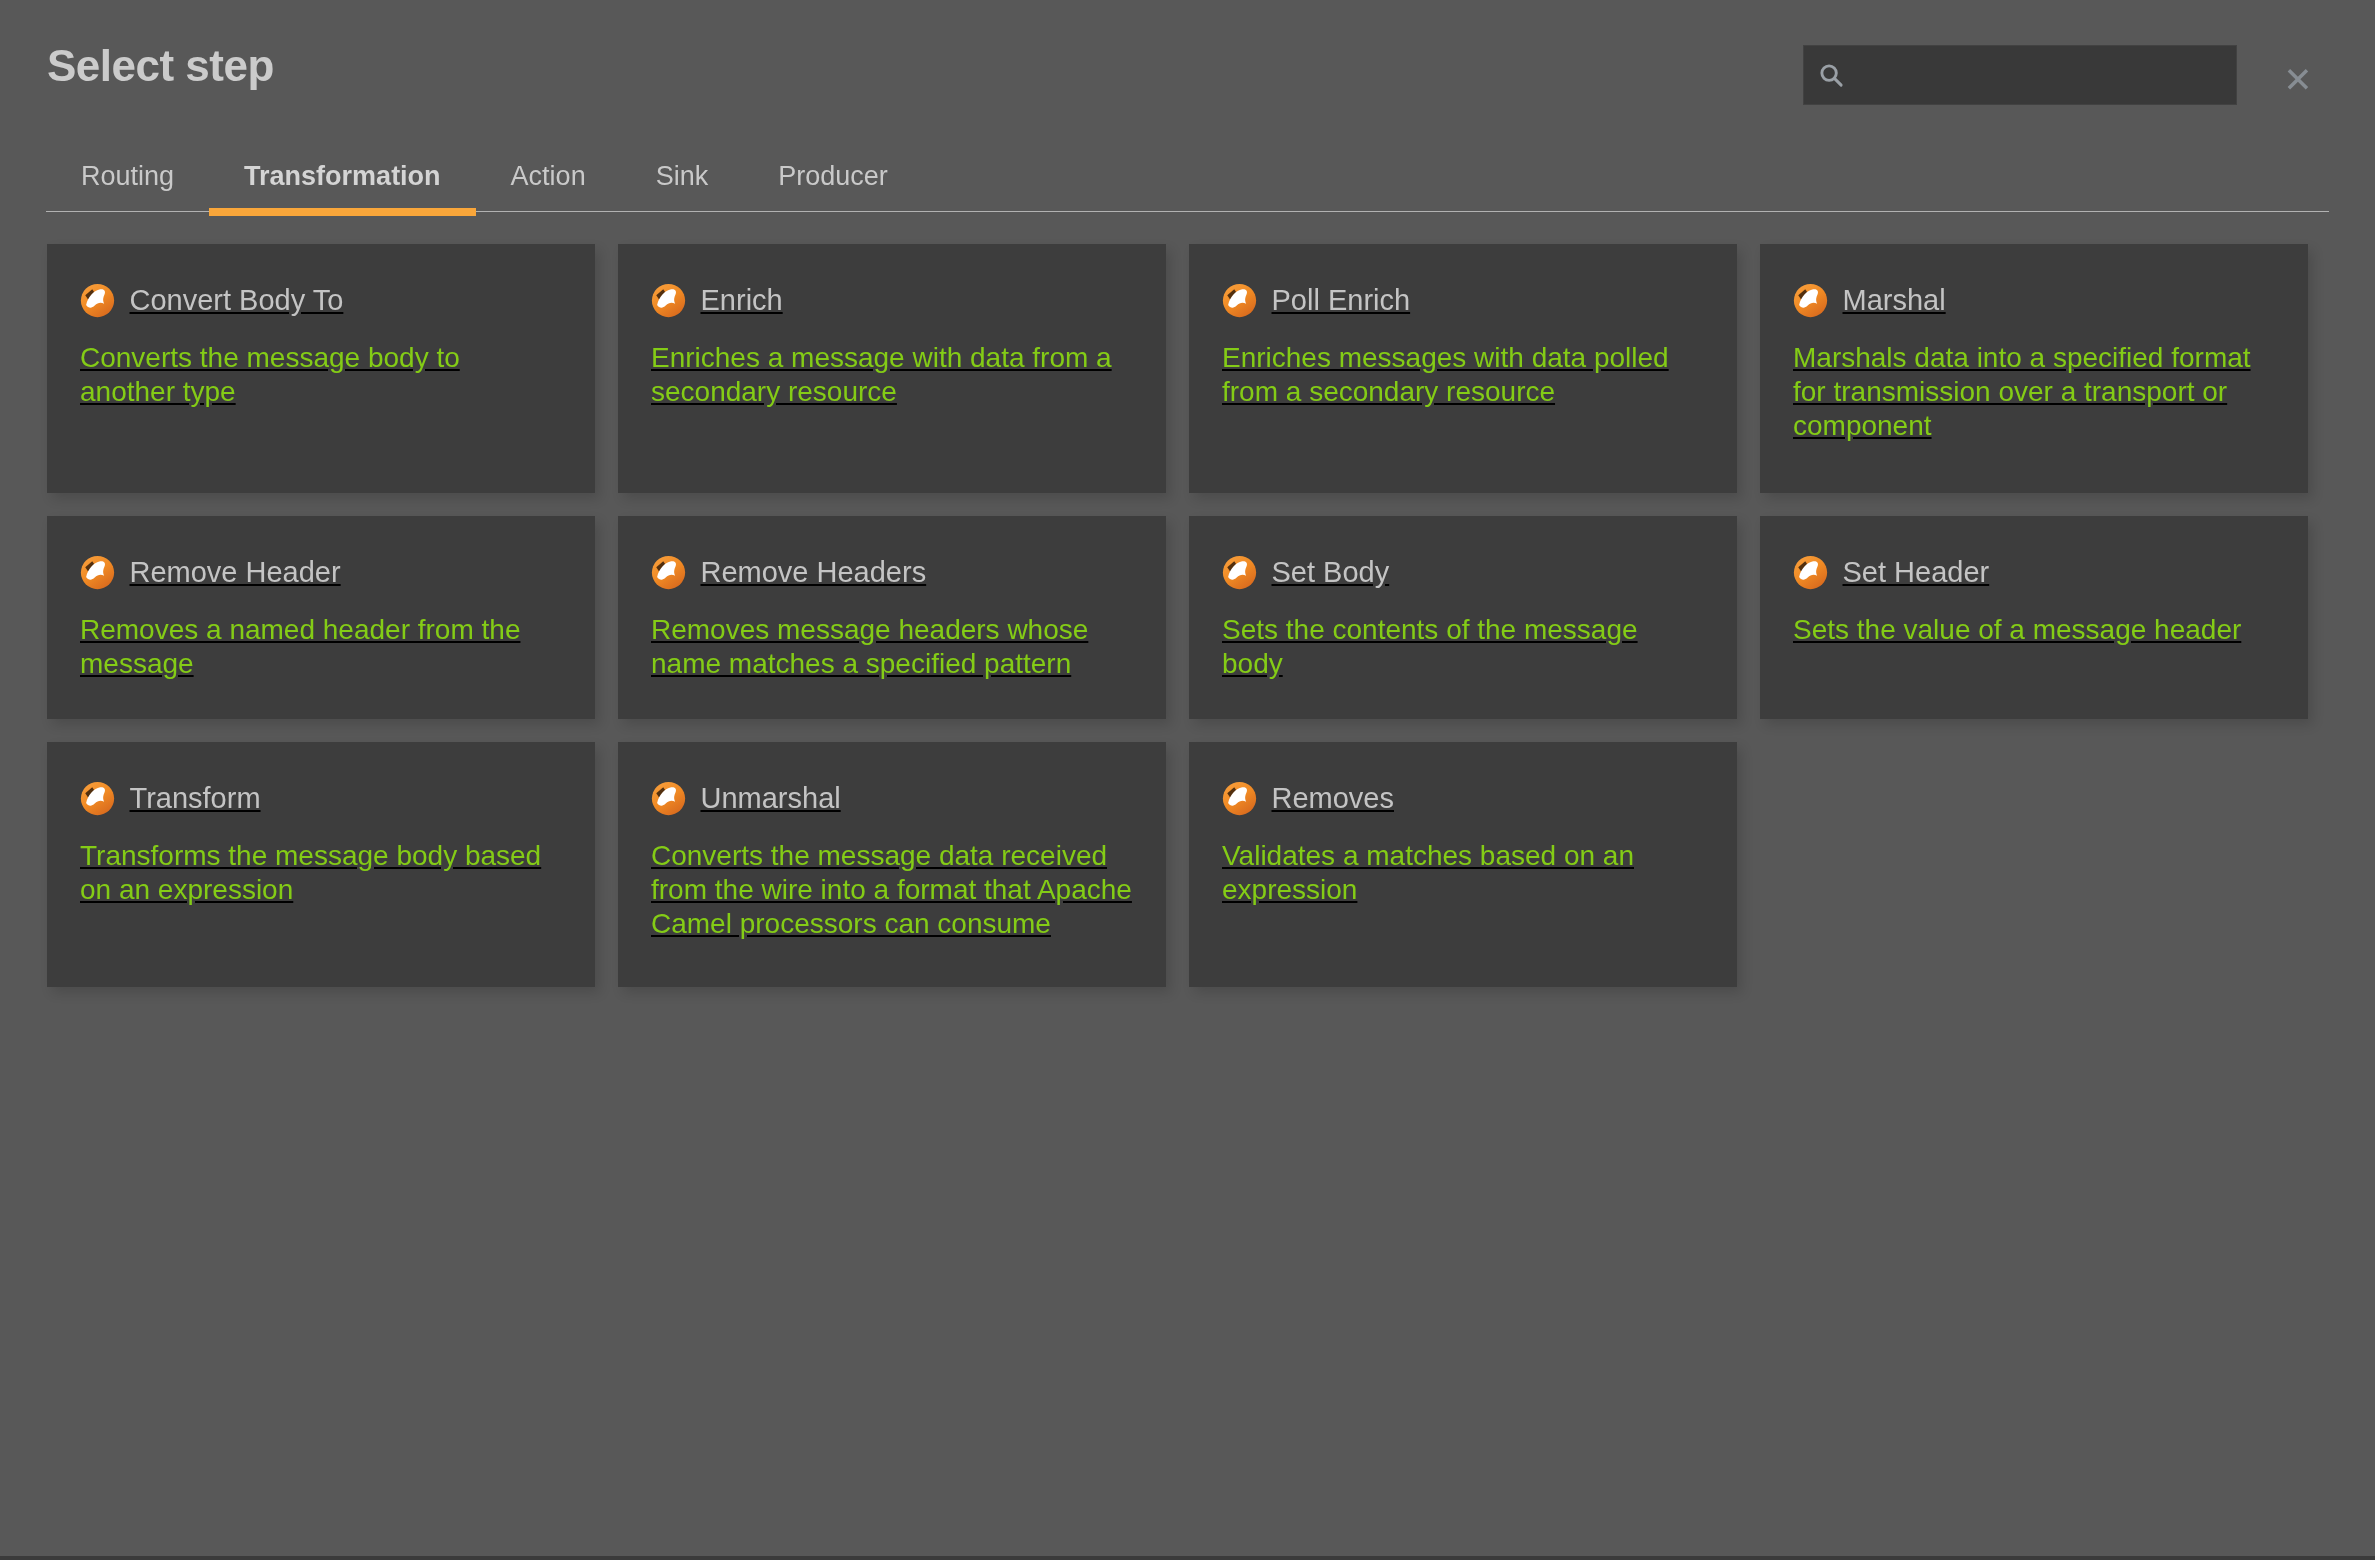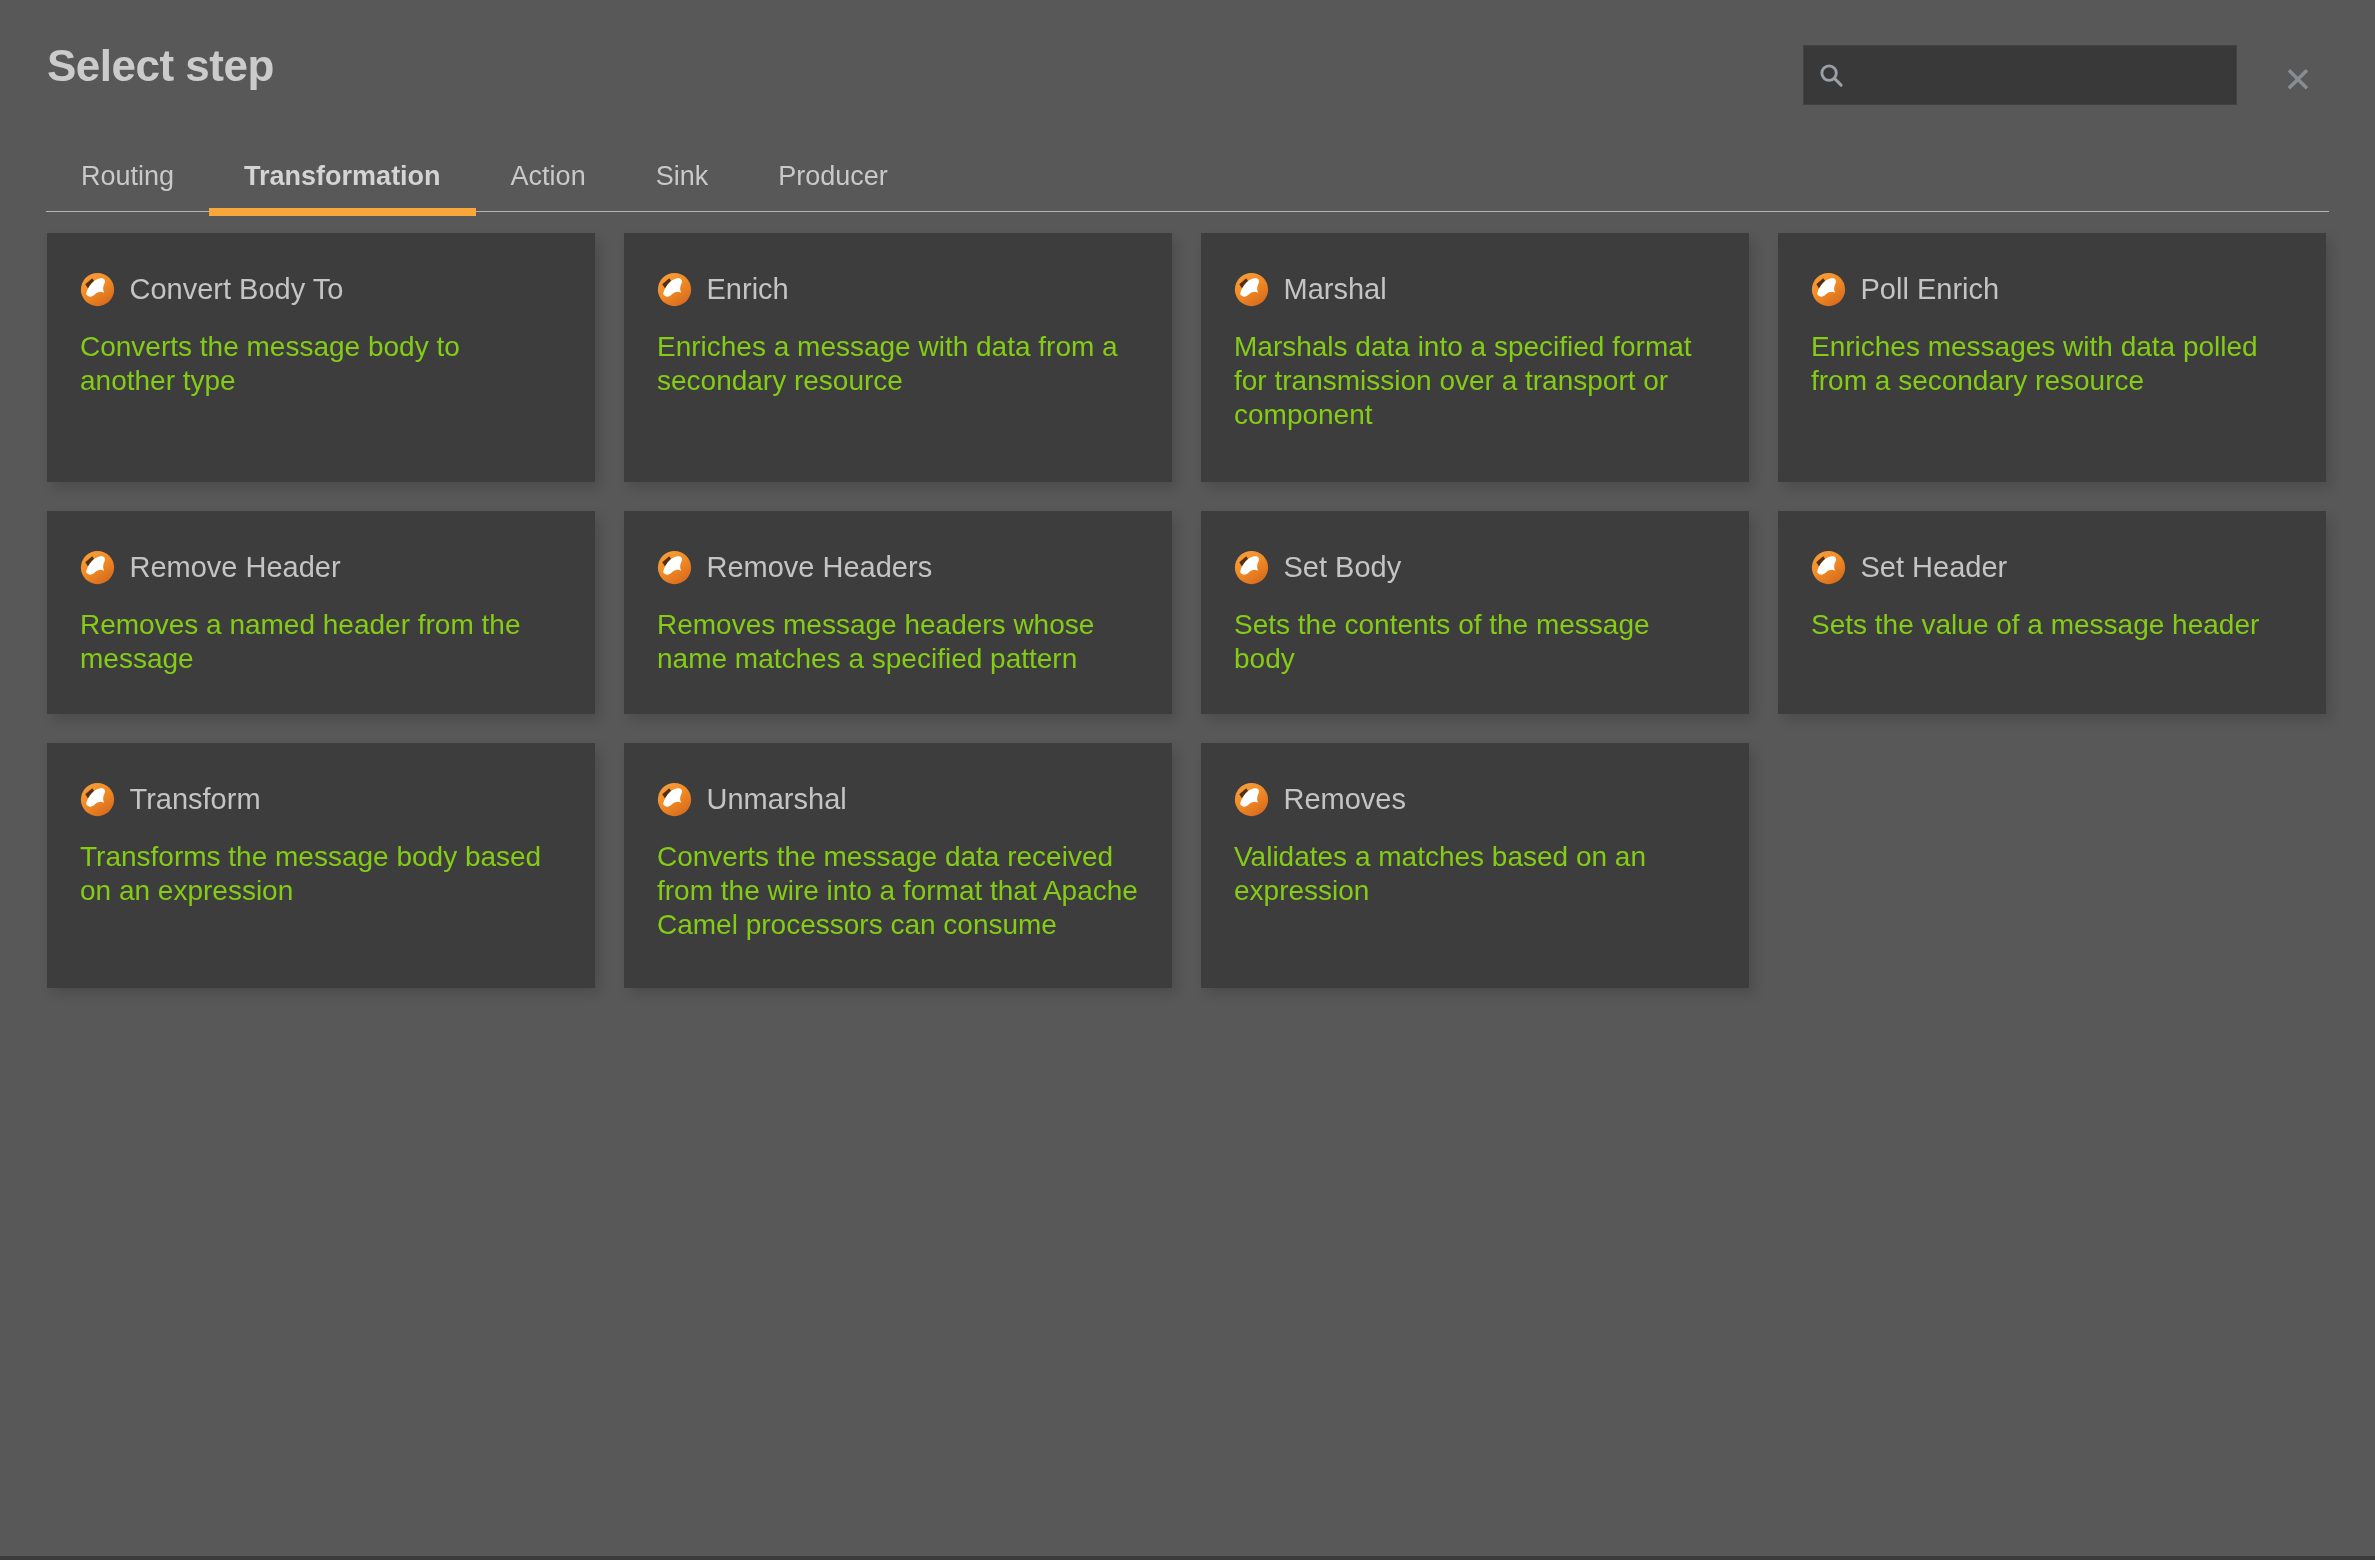--- a/index.html
+++ b/index.html
@@ -45,25 +45,26 @@
     background:transparent; border:none; font-family:"Liberation Sans", sans-serif;
   }
   .tab.active { color:#d4d4d4;font-weight:bold; }
   .tab.active::after {
     content:""; position:absolute; left:0; right:0; bottom:-4.8px; height:7.7px;
     background:var(--accent,#f9a63a);
   }
 
   
   .grid {
-    position:absolute; left:47px; top:233px; width:2282px;
+    position:absolute; left:47px; top:244px; width:2282px;
     display:grid;
     grid-template-columns:repeat(4, 548px);
     grid-template-rows:249px 203px 245px;
-    gap:29px;
+    gap:23px;
+    text-decoration:underline;
   }
   .card {
     background:#3d3d3d;
     padding:39px 33px;
     box-shadow:4.8px 5.8px 11.6px rgba(0,0,0,0.15);
     cursor:pointer;
   }
   .card-head { display:flex; align-items:center; gap:14.5px; }
   .card-title { font-size:29px; color:#c4c4c4; }
   .card-desc {
@@ -143,58 +144,58 @@
           <linearGradient id="camelG" x1="0" y1="0" x2="0.7" y2="1">
             <stop offset="0" stop-color="#F9A240"></stop>
             <stop offset="0.55" stop-color="#F08A24"></stop>
             <stop offset="1" stop-color="#D96B1E"></stop>
           </linearGradient>
         </defs>
         <circle cx="20" cy="20" r="19" fill="url(#camelG)"></circle>
         <path d="M6 14 L14 7 L18 13 L10 20 Z" fill="#53300f"></path>
         <path d="M7 25 C9 16 16 8.5 23 7.2 C27 6.6 29.6 9 28.2 12.6 C26.7 16.2 25.6 19.2 27.6 23.8 C24 21.6 20.4 22.2 16.8 25.8 C13.2 29.3 9.4 28.8 7 25 Z" fill="#ffffff"></path>
       </svg>
+      <span class="card-title">Poll Enrich</span>
+    </div>
+    <p class="card-desc">Enriches messages with data polled from a secondary resource</p>
+  </div>
+
+  <div class="card">
+    <div class="card-head">
+      <svg width="35" height="35" viewBox="0 0 40 40">
+        <defs>
+          <linearGradient id="camelG" x1="0" y1="0" x2="0.7" y2="1">
+            <stop offset="0" stop-color="#F9A240"></stop>
+            <stop offset="0.55" stop-color="#F08A24"></stop>
+            <stop offset="1" stop-color="#D96B1E"></stop>
+          </linearGradient>
+        </defs>
+        <circle cx="20" cy="20" r="19" fill="url(#camelG)"></circle>
+        <path d="M6 14 L14 7 L18 13 L10 20 Z" fill="#53300f"></path>
+        <path d="M7 25 C9 16 16 8.5 23 7.2 C27 6.6 29.6 9 28.2 12.6 C26.7 16.2 25.6 19.2 27.6 23.8 C24 21.6 20.4 22.2 16.8 25.8 C13.2 29.3 9.4 28.8 7 25 Z" fill="#ffffff"></path>
+      </svg>
       <span class="card-title">Marshal</span>
     </div>
     <p class="card-desc">Marshals data into a specified format for transmission over a transport or component</p>
   </div>
 
   <div class="card">
     <div class="card-head">
       <svg width="35" height="35" viewBox="0 0 40 40">
         <defs>
           <linearGradient id="camelG" x1="0" y1="0" x2="0.7" y2="1">
             <stop offset="0" stop-color="#F9A240"></stop>
             <stop offset="0.55" stop-color="#F08A24"></stop>
             <stop offset="1" stop-color="#D96B1E"></stop>
           </linearGradient>
         </defs>
         <circle cx="20" cy="20" r="19" fill="url(#camelG)"></circle>
         <path d="M6 14 L14 7 L18 13 L10 20 Z" fill="#53300f"></path>
         <path d="M7 25 C9 16 16 8.5 23 7.2 C27 6.6 29.6 9 28.2 12.6 C26.7 16.2 25.6 19.2 27.6 23.8 C24 21.6 20.4 22.2 16.8 25.8 C13.2 29.3 9.4 28.8 7 25 Z" fill="#ffffff"></path>
       </svg>
-      <span class="card-title">Poll Enrich</span>
-    </div>
-    <p class="card-desc">Enriches messages with data polled from a secondary resource</p>
-  </div>
-
-  <div class="card">
-    <div class="card-head">
-      <svg width="35" height="35" viewBox="0 0 40 40">
-        <defs>
-          <linearGradient id="camelG" x1="0" y1="0" x2="0.7" y2="1">
-            <stop offset="0" stop-color="#F9A240"></stop>
-            <stop offset="0.55" stop-color="#F08A24"></stop>
-            <stop offset="1" stop-color="#D96B1E"></stop>
-          </linearGradient>
-        </defs>
-        <circle cx="20" cy="20" r="19" fill="url(#camelG)"></circle>
-        <path d="M6 14 L14 7 L18 13 L10 20 Z" fill="#53300f"></path>
-        <path d="M7 25 C9 16 16 8.5 23 7.2 C27 6.6 29.6 9 28.2 12.6 C26.7 16.2 25.6 19.2 27.6 23.8 C24 21.6 20.4 22.2 16.8 25.8 C13.2 29.3 9.4 28.8 7 25 Z" fill="#ffffff"></path>
-      </svg>
       <span class="card-title">Remove Header</span>
     </div>
     <p class="card-desc">Removes a named header from the message</p>
   </div>
 
   <div class="card">
     <div class="card-head">
       <svg width="35" height="35" viewBox="0 0 40 40">
         <defs>
           <linearGradient id="camelG" x1="0" y1="0" x2="0.7" y2="1">

